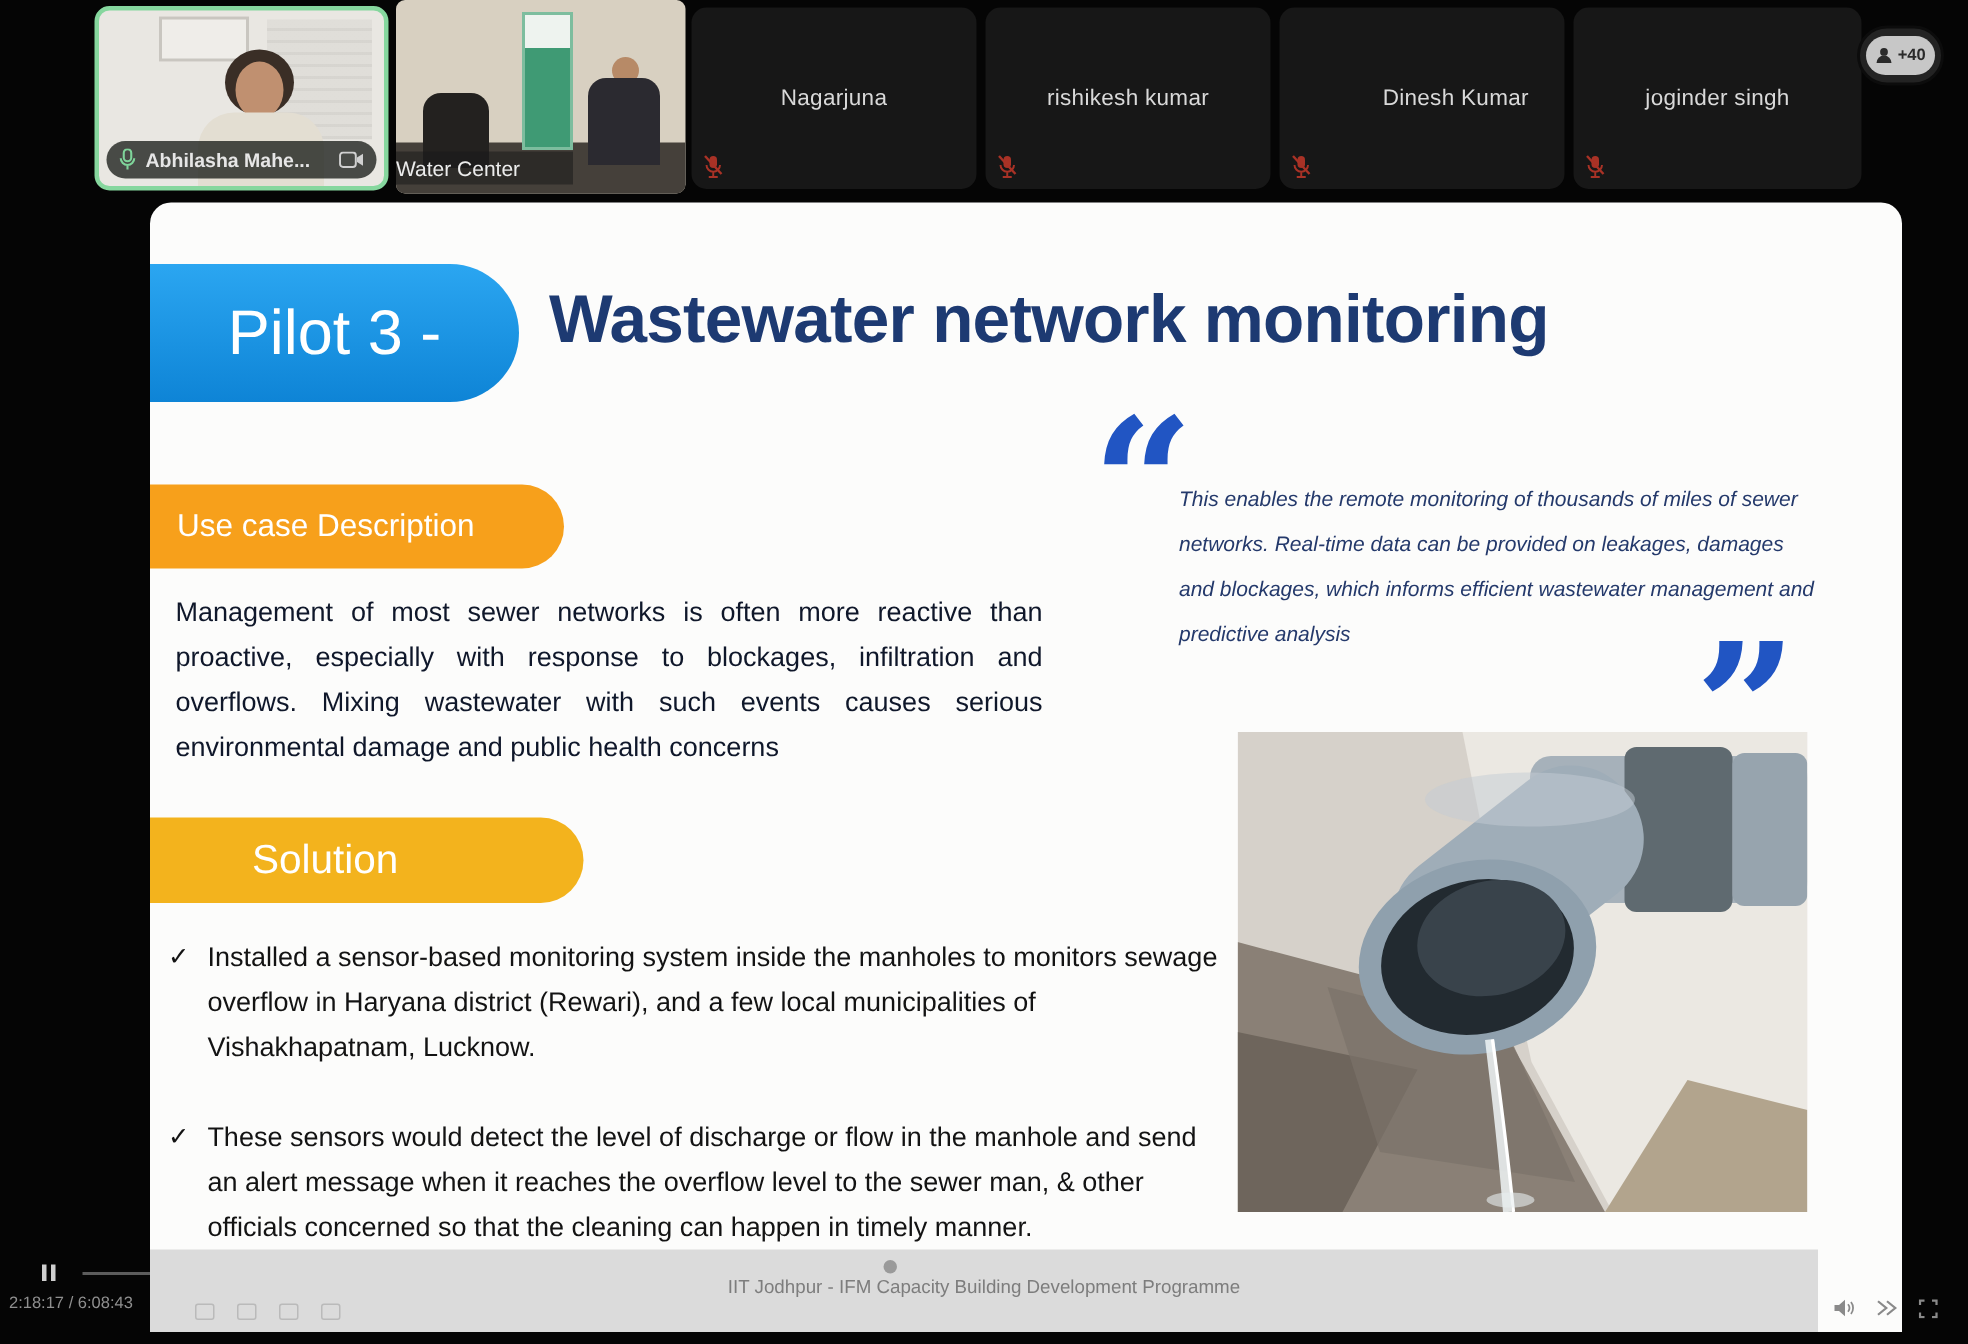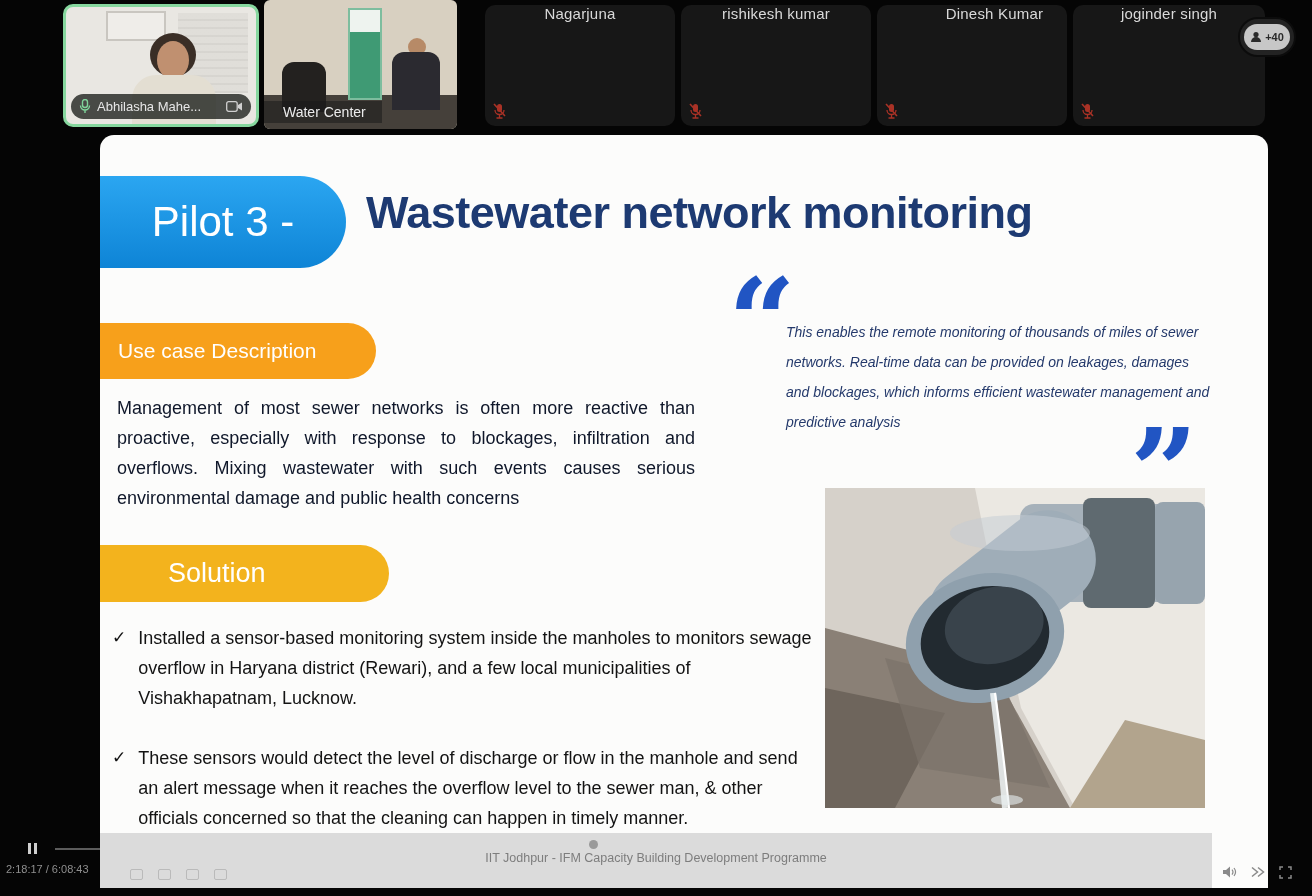--- a/index.html
+++ b/index.html
@@ -4,46 +4,46 @@
 <style>
   * { margin:0; padding:0; box-sizing:border-box; }
   html,body { width:1312px; height:896px; background:#000; overflow:hidden;
               font-family:"Liberation Sans", sans-serif; }
   #stage { position:relative; width:1312px; height:896px; background:#050505; }
 
   
   .tile { position:absolute; top:5px; height:121px; border-radius:10px; overflow:hidden; background:#151515; }
   .video-tile-1 { left:63px; width:196px; top:4px; height:123px; border:3px solid #86d79e; background:#e9e7e2; }
   .video-tile-2 { left:264px; width:193px; top:0; height:129px; border-radius:6px; background:#d8d0c1; }
-  .name-tile { display:flex; align-items:flex-start; justify-content:center; background:#171717;margin-left:24px; }
+  .name-tile { display:flex; align-items:center; justify-content:center; background:#171717; }
   .t3 { left:461px; width:190px; } .t4 { left:657px; width:190px; }
   .t5 { left:853px; width:190px;padding-left:45px; } .t6 { left:1049px; width:192px; }
   .tile-name-center { color:#d9d9d9; font-size:15px; letter-spacing:.2px; }
   .muted-ic { position:absolute; left:8px; bottom:7px; width:13px; height:16px; }
 
   
   .t1-lines { position:absolute; right:8px; top:6px; width:70px; height:80px;
               background:repeating-linear-gradient(180deg,#dcdad5 0 6px,#cfcdc8 6px 8px); opacity:.7; }
   .t1-frame { position:absolute; left:40px; top:4px; width:60px; height:30px; border:2px solid #c9c6c0; background:#efede9; }
   .t1-hair { position:absolute; left:84px; top:26px; width:46px; height:44px; border-radius:50%; background:#3a2e26; }
   .t1-face { position:absolute; left:91px; top:34px; width:32px; height:38px; border-radius:50%; background:#c09070; }
   .t1-body { position:absolute; left:66px; top:68px; width:84px; height:50px; border-radius:24px 24px 0 0; background:#e3ded2; }
   .t1-bar { position:absolute; left:5px; right:5px; bottom:5px; height:25px; border-radius:13px;
-            background:rgba(18,22,18,.75); display:flex; align-items:center; padding:0 8px; gap:6px; }
+            background:rgba(18,22,18,.75); display:flex; align-items:center; padding:0 8px; gap:6px;font-weight:bold; }
   .t1-bar .nm { flex:1; color:#e6e6e6; font-size:13px; white-space:nowrap; overflow:hidden; }
 
   
   .t2-panel { position:absolute; left:0; bottom:0; width:100%; height:34px; background:#45403a; }
   .t2-banner { position:absolute; left:84px; top:8px; width:34px; height:92px; background:#3f9a74; border:2px solid #7dbd9e; }
   .t2-banner-top { position:absolute; left:0; top:0; width:100%; height:22px; background:#eef3ef; }
   .t2-p1 { position:absolute; left:18px; top:62px; width:44px; height:50px; border-radius:12px 12px 0 0; background:#23211f; }
   .t2-p2 { position:absolute; left:128px; top:52px; width:48px; height:58px; border-radius:12px 12px 0 0; background:#2b2a30; }
   .t2-p2h { position:absolute; left:144px; top:38px; width:18px; height:18px; border-radius:50%; background:#b78a67; }
   .t2-bar { position:absolute; left:0; bottom:6px; width:118px; height:22px; background:rgba(25,25,25,.55);
-            color:#ececec; font-size:14px; display:flex; align-items:center; padding-left:19px; }
+            color:#ececec; font-size:14px; display:flex; align-items:center; padding-left:0; }
 
   
   .badge-out { position:absolute; left:1238px; top:17px; width:58px; height:40px; background:#232323;
                border:2px solid #0c0c0c; border-radius:20px; display:flex; align-items:center; justify-content:center; }
   .badge-in { width:46px; height:26px; background:#c7c7c7; border-radius:13px; display:flex;
               align-items:center; justify-content:center; gap:3px; }
   .badge-in span { font-size:11px; font-weight:bold; color:#2a2a2a; }
 
   
   .slide { position:absolute; left:100px; top:135px; width:1168px; height:753px;

